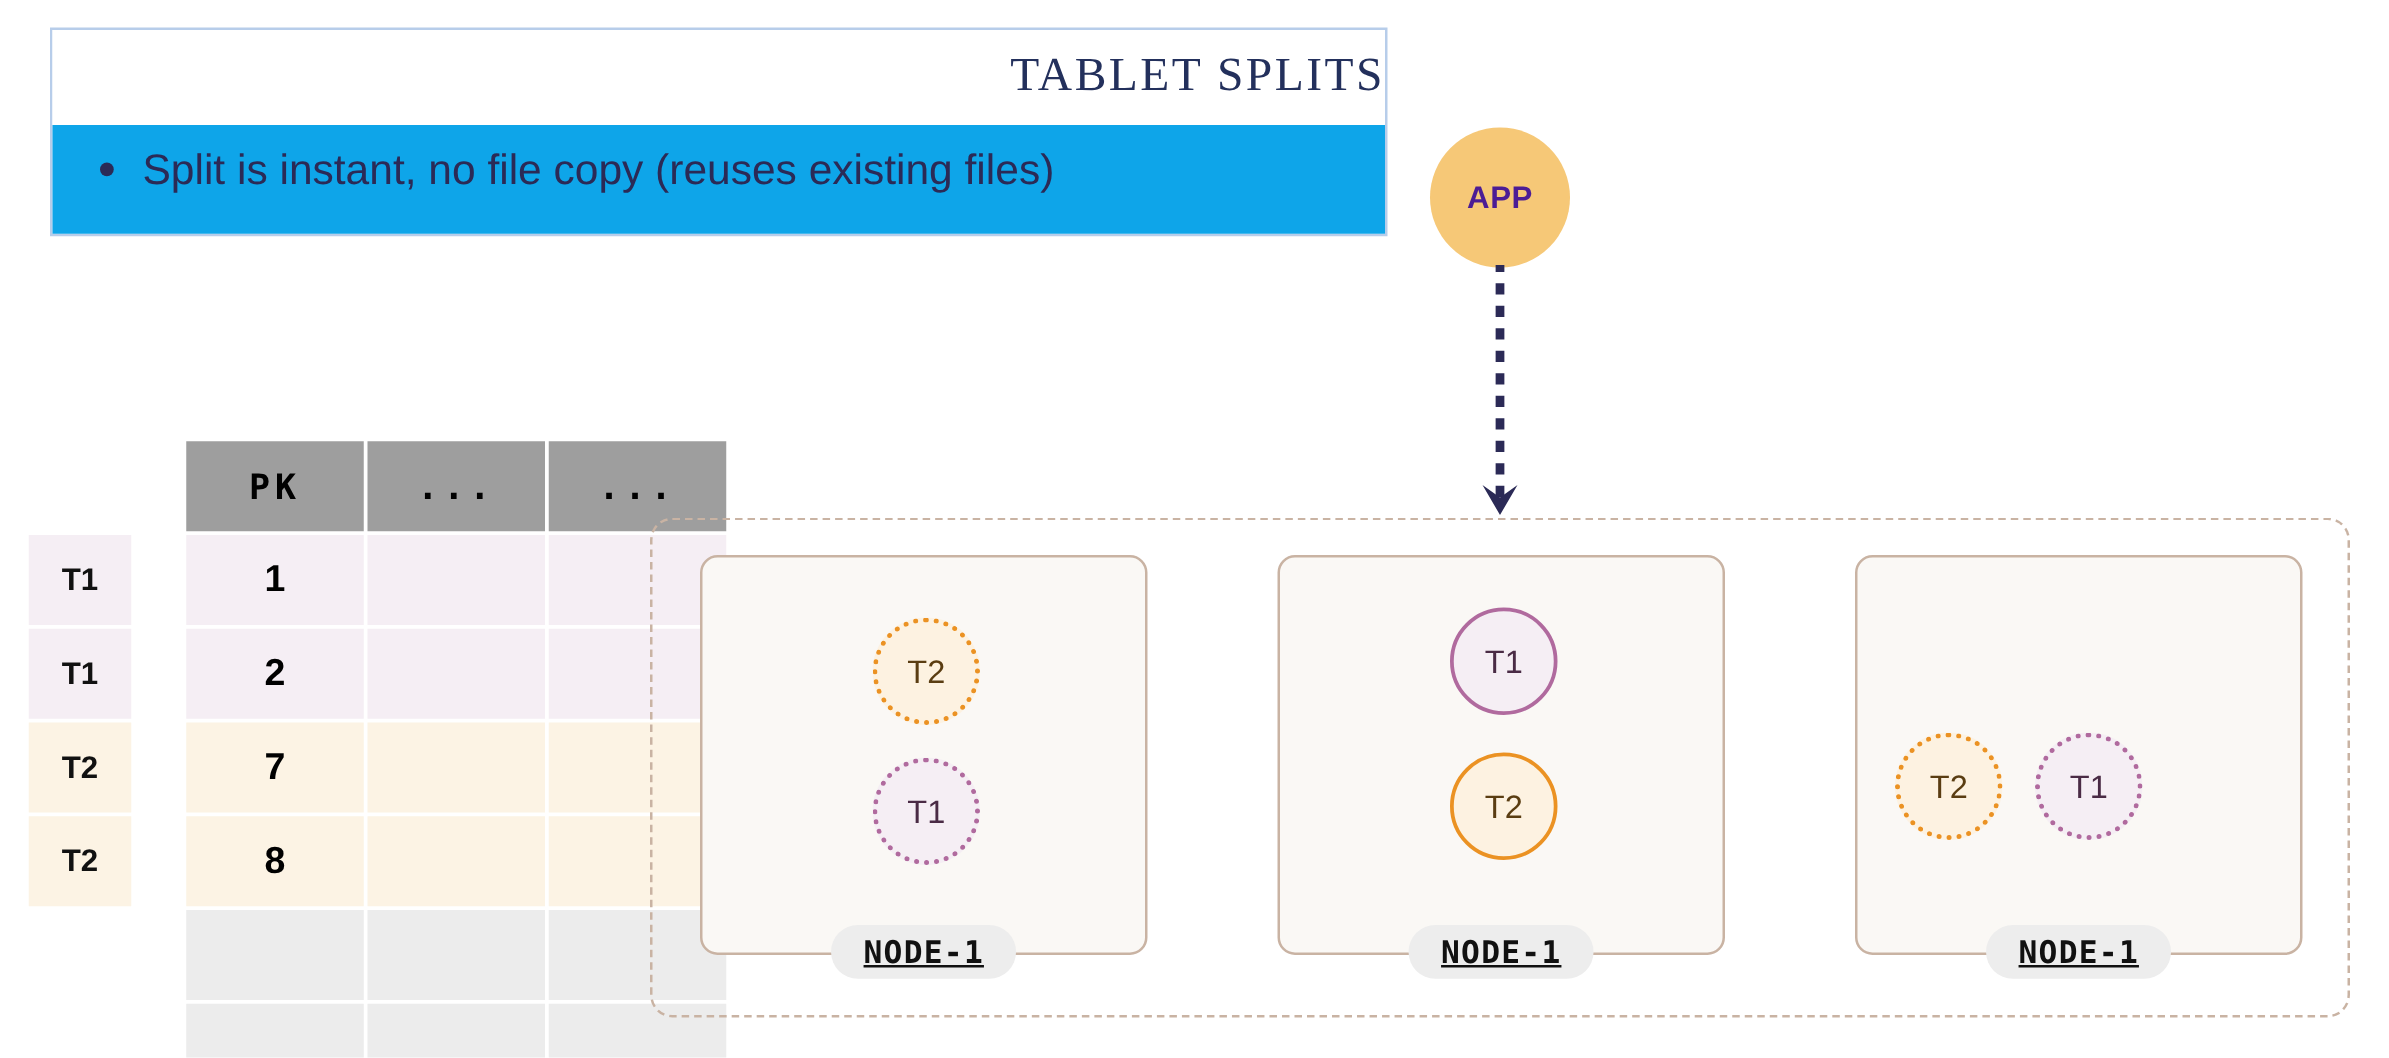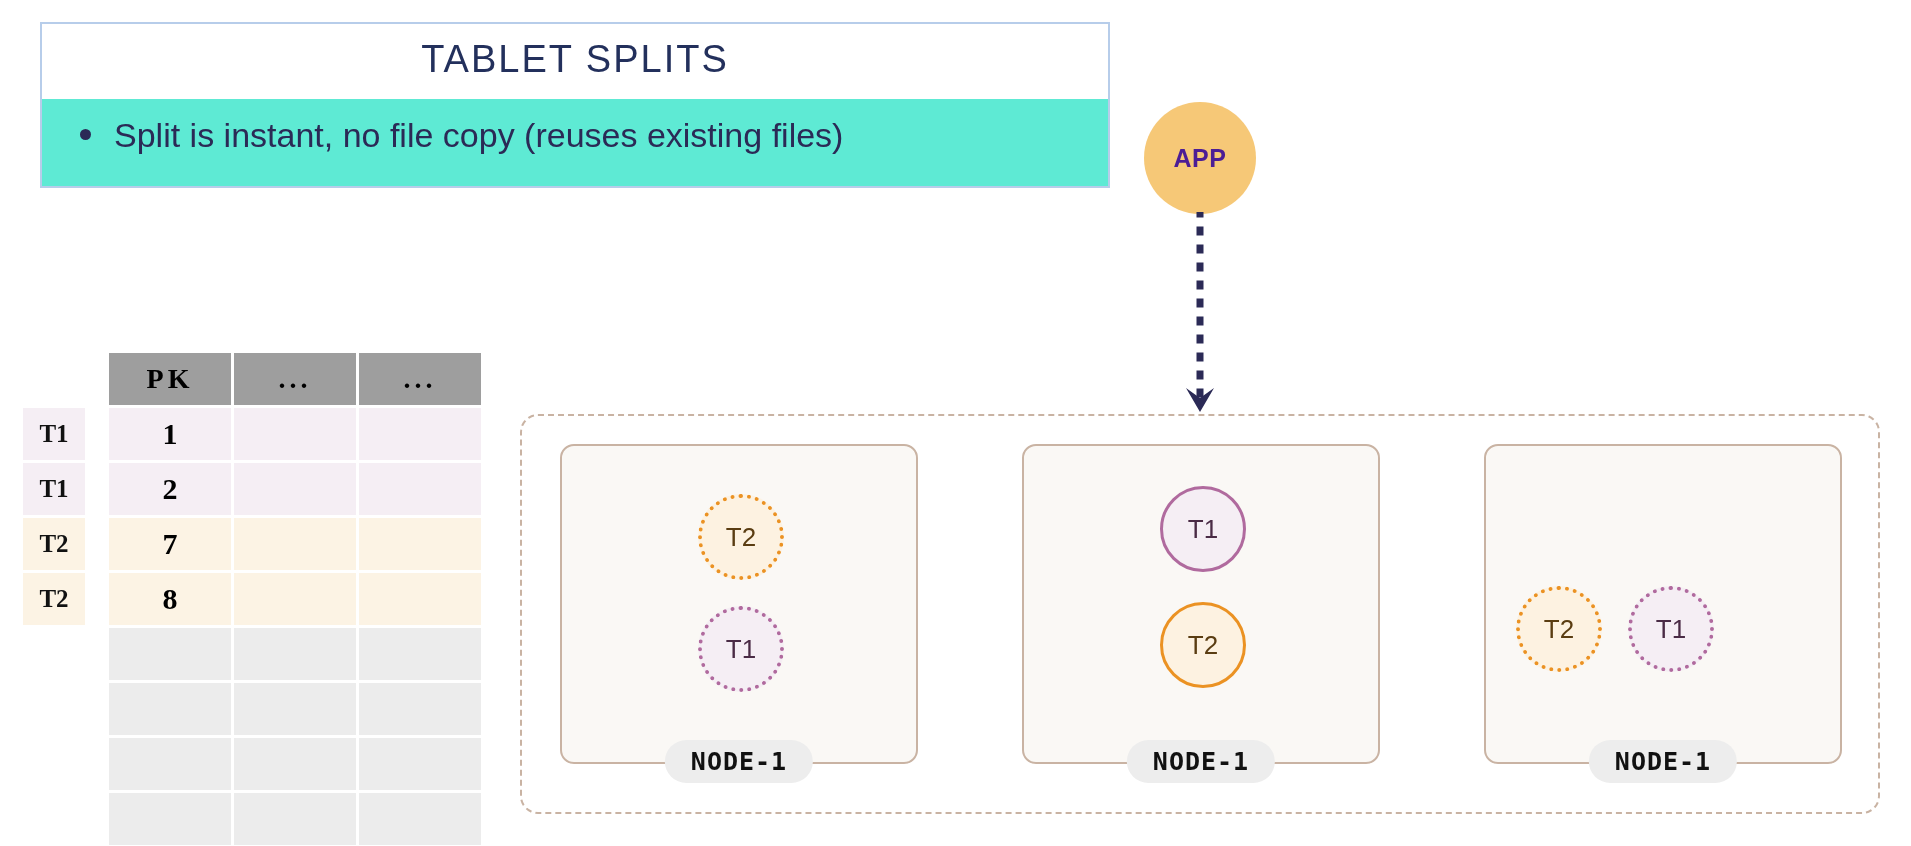--- a/index.html
+++ b/index.html
@@ -19,31 +19,31 @@
   #callout {
     position: absolute;
     left: 40px;
     top: 22px;
     width: 1070px;
     border: 2px solid #b7cdea;
     box-sizing: border-box;
     background: #ffffff;
   }
   #callout-title {
-    text-align: center;
-    font-family: Liberation Sans, sans-serif;
+    text-align: right;
+    font-family: Liberation Serif, serif;
     font-size: 38px;
     letter-spacing: 2px;
     color: #23305c;
     padding: 14px 0 18px 0;
     background: #ffffff;
     white-space: pre;
   }
   #callout-body {
-    background: #5eead4;
+    background: #0ea5e9;
     padding: 14px 12px 22px 26px;
   }
   ul.bullets {
     margin: 0;
     padding: 0 0 0 46px;
     list-style: none;
   }
   ul.bullets li {
     position: relative;
     color: #2b2a56;
@@ -66,23 +66,22 @@
   #table-wrap {
     position: absolute;
     left: 20px;
     top: 350px;
   }
   #table-grid {
     border-collapse: separate;
     border-spacing: 3px;
   }
   #table-grid td, #table-grid th {
-    padding: 2px;
+    padding: 12px;
     margin: 0;
-    font-family: Liberation Serif, serif;
   }
   .tagcell {
     width: 58px;
     height: 48px;
     text-align: center;
     vertical-align: middle;
     font-size: 25px;
     font-weight: bold;
     color: #111;
     font-family: "Liberation Sans", sans-serif;
@@ -174,20 +173,21 @@
     transform: translateX(-50%);
     background: #ededed;
     color: #111;
     border-radius: 22px;
     padding: 7px 26px;
     font-family: "DejaVu Sans Mono", monospace;
     font-size: 25px;
     font-weight: bold;
     letter-spacing: 1px;
     white-space: nowrap;
+    text-decoration: underline;
   }
 
   .tablet {
     position: absolute;
     width: 86px;
     height: 86px;
     border-radius: 50%;
     display: flex;
     align-items: center;
     justify-content: center;

